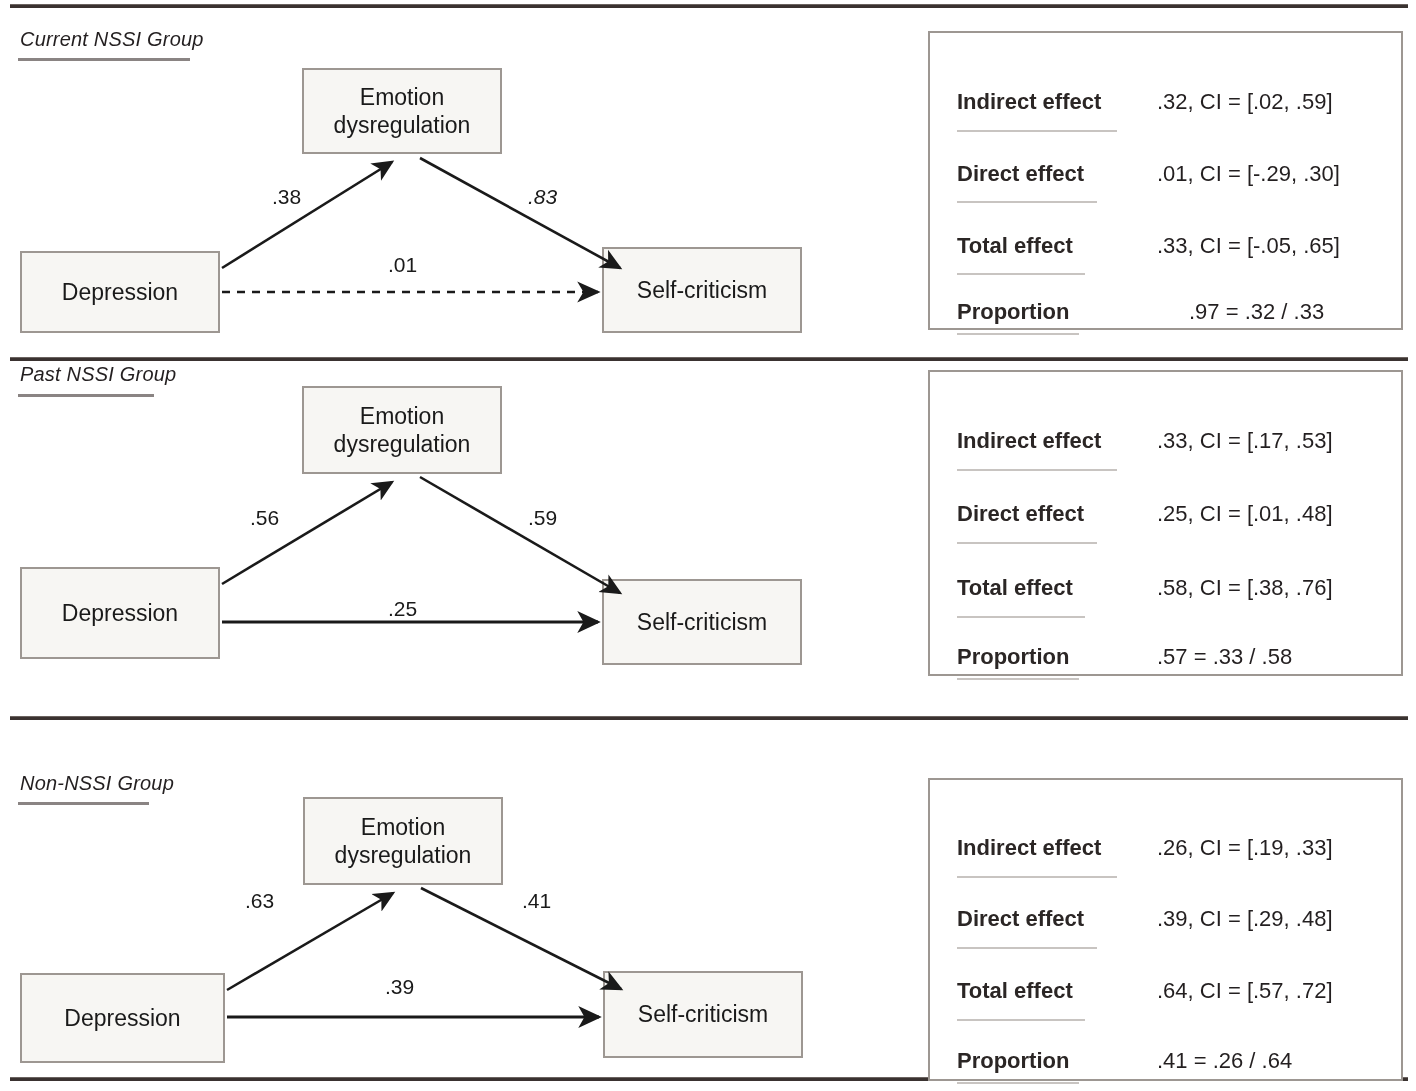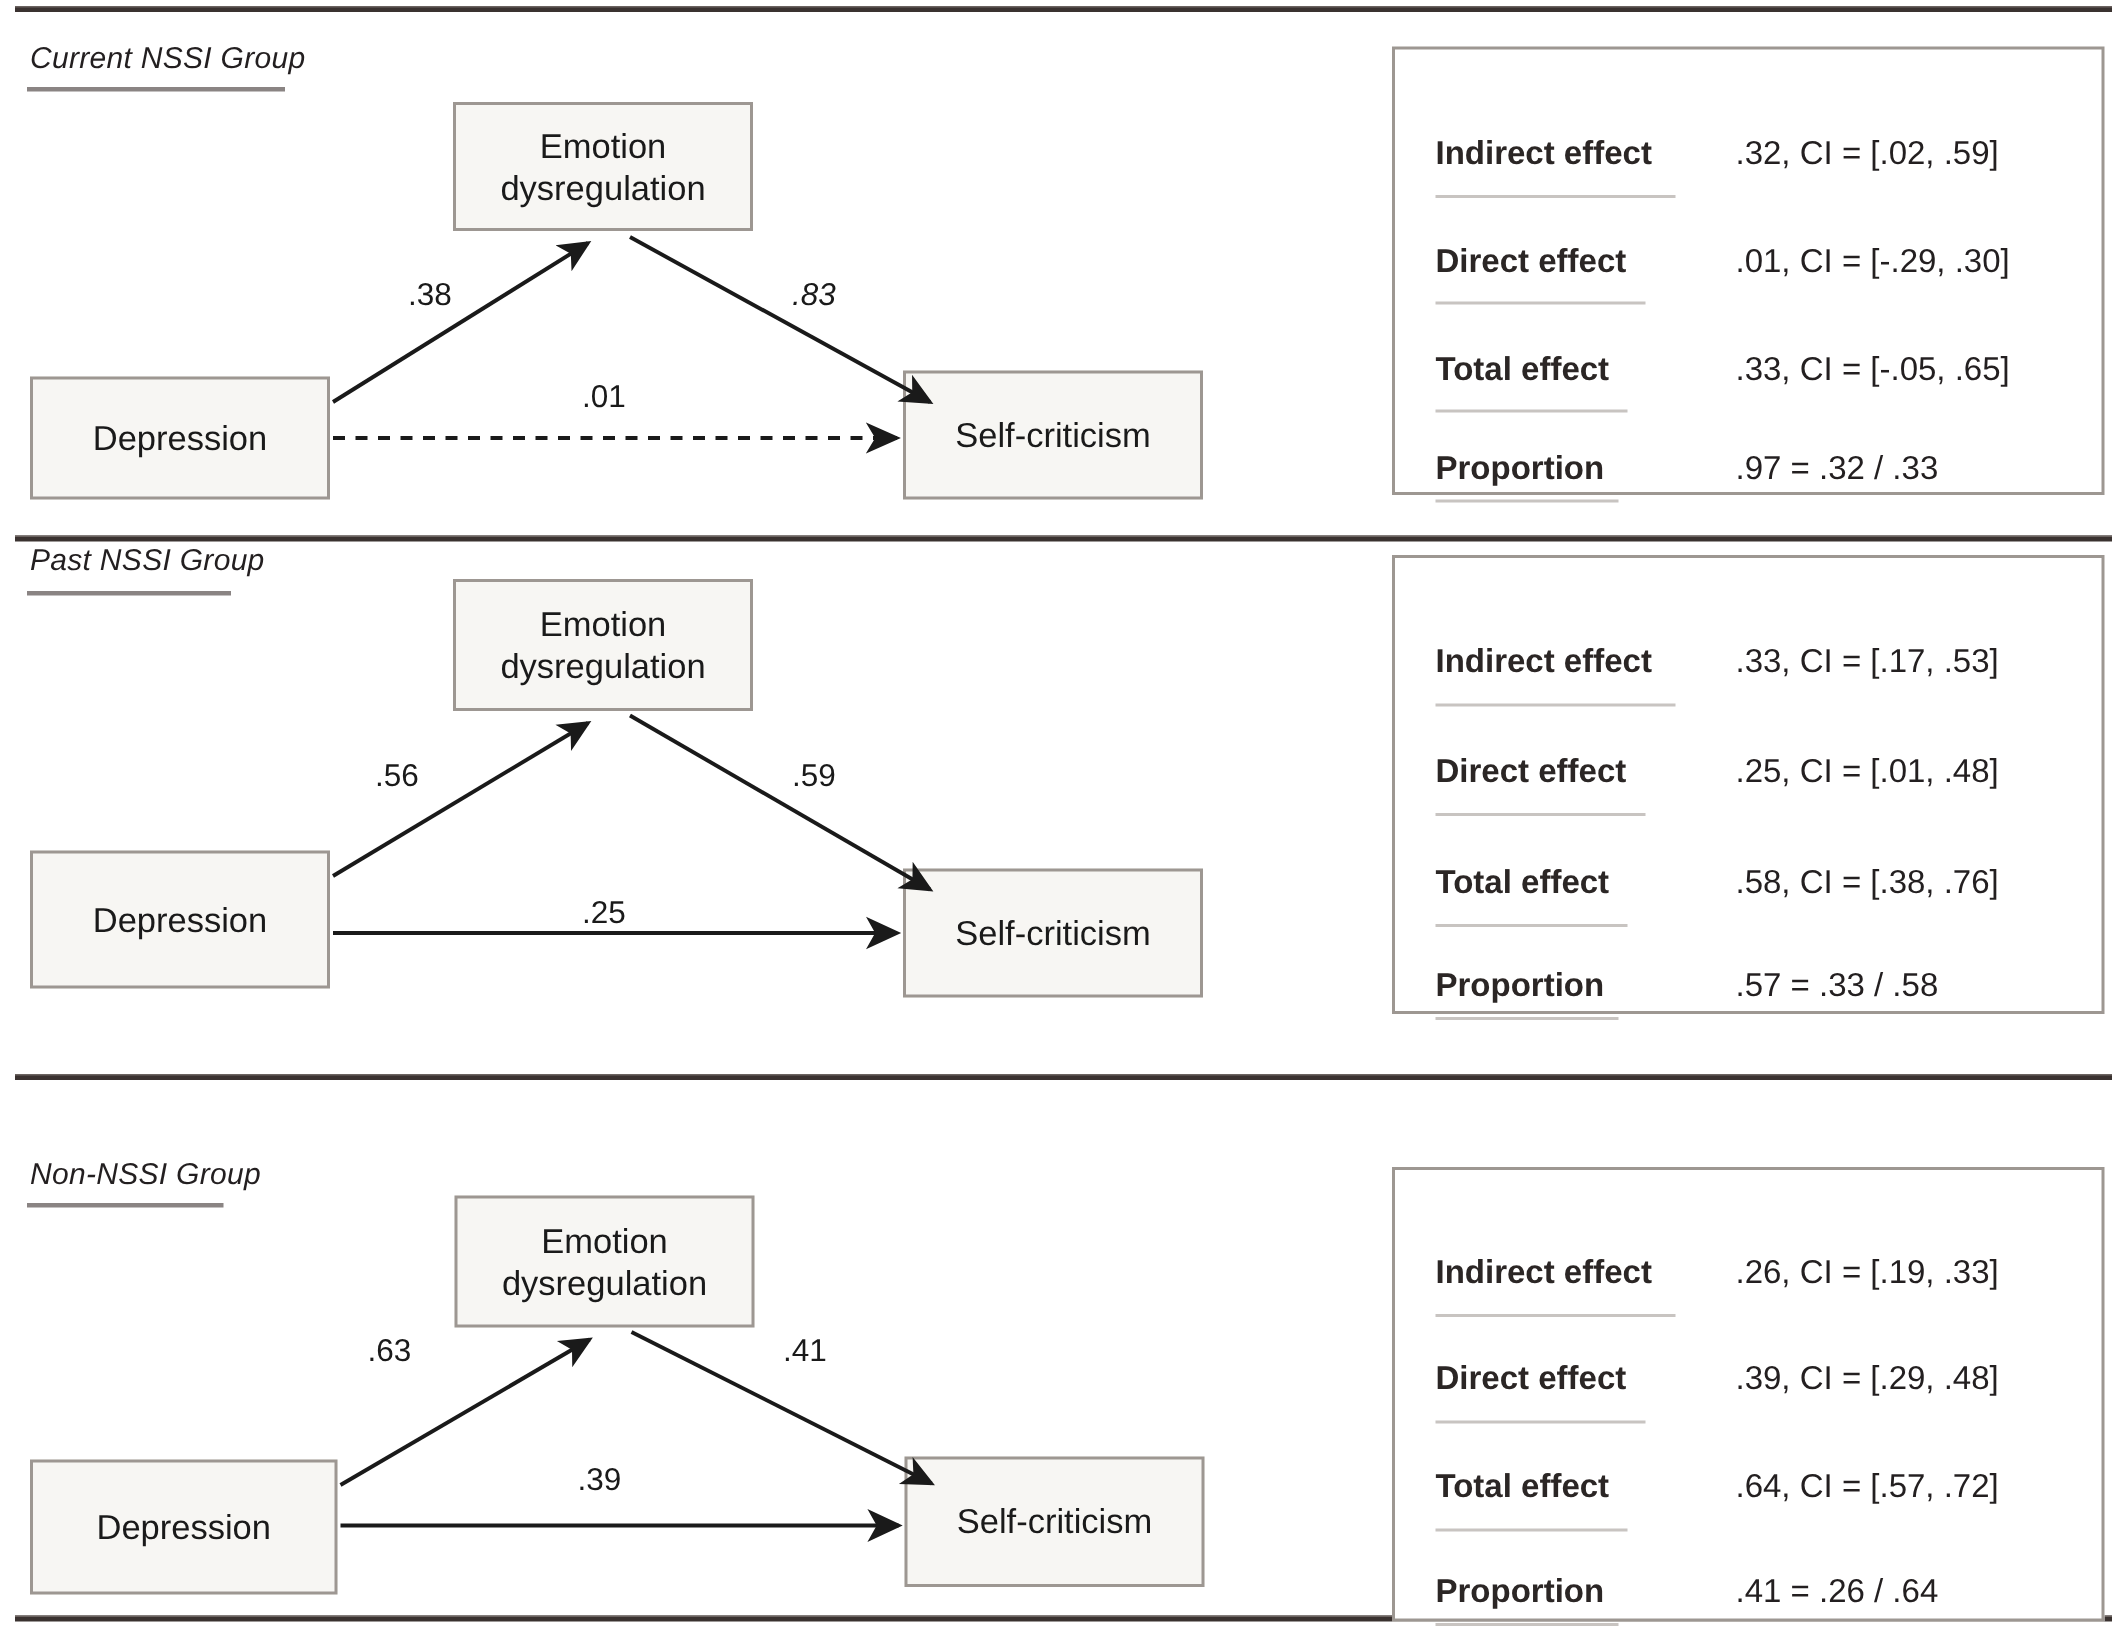--- a/index.html
+++ b/index.html
@@ -177,21 +177,21 @@
 
       <div class="res-label" style="top:128px;">Direct effect</div>
       <div class="res-value" style="top:128px;">.01, CI = [-.29, .30]</div>
       <div class="res-divider" style="top:168px;width:140px;"></div>
 
       <div class="res-label" style="top:200px;">Total effect</div>
       <div class="res-value" style="top:200px;">.33, CI = [-.05, .65]</div>
       <div class="res-divider" style="top:240px;width:128px;"></div>
 
       <div class="res-label" style="top:266px;">Proportion</div>
-      <div class="res-value" style="top:266px;">.97 = .32 / .33</div>
+      <div class="res-value" style="top:266px;margin-left:32px;">.97 = .32 / .33</div>
       <div class="res-divider" style="top:300px;width:122px;"></div>
     </div>
   </div>
 
   <div class="panel" style="top:341px;height:274px;">
 
     <div class="panel-title" style="top:22px;">Past NSSI Group</div>
     <div class="panel-title-underline" style="top:53px;left:18px;width:136px;"></div>
 
     <div class="node" style="left:302px;top:45px;width:200px;height:88px;">

